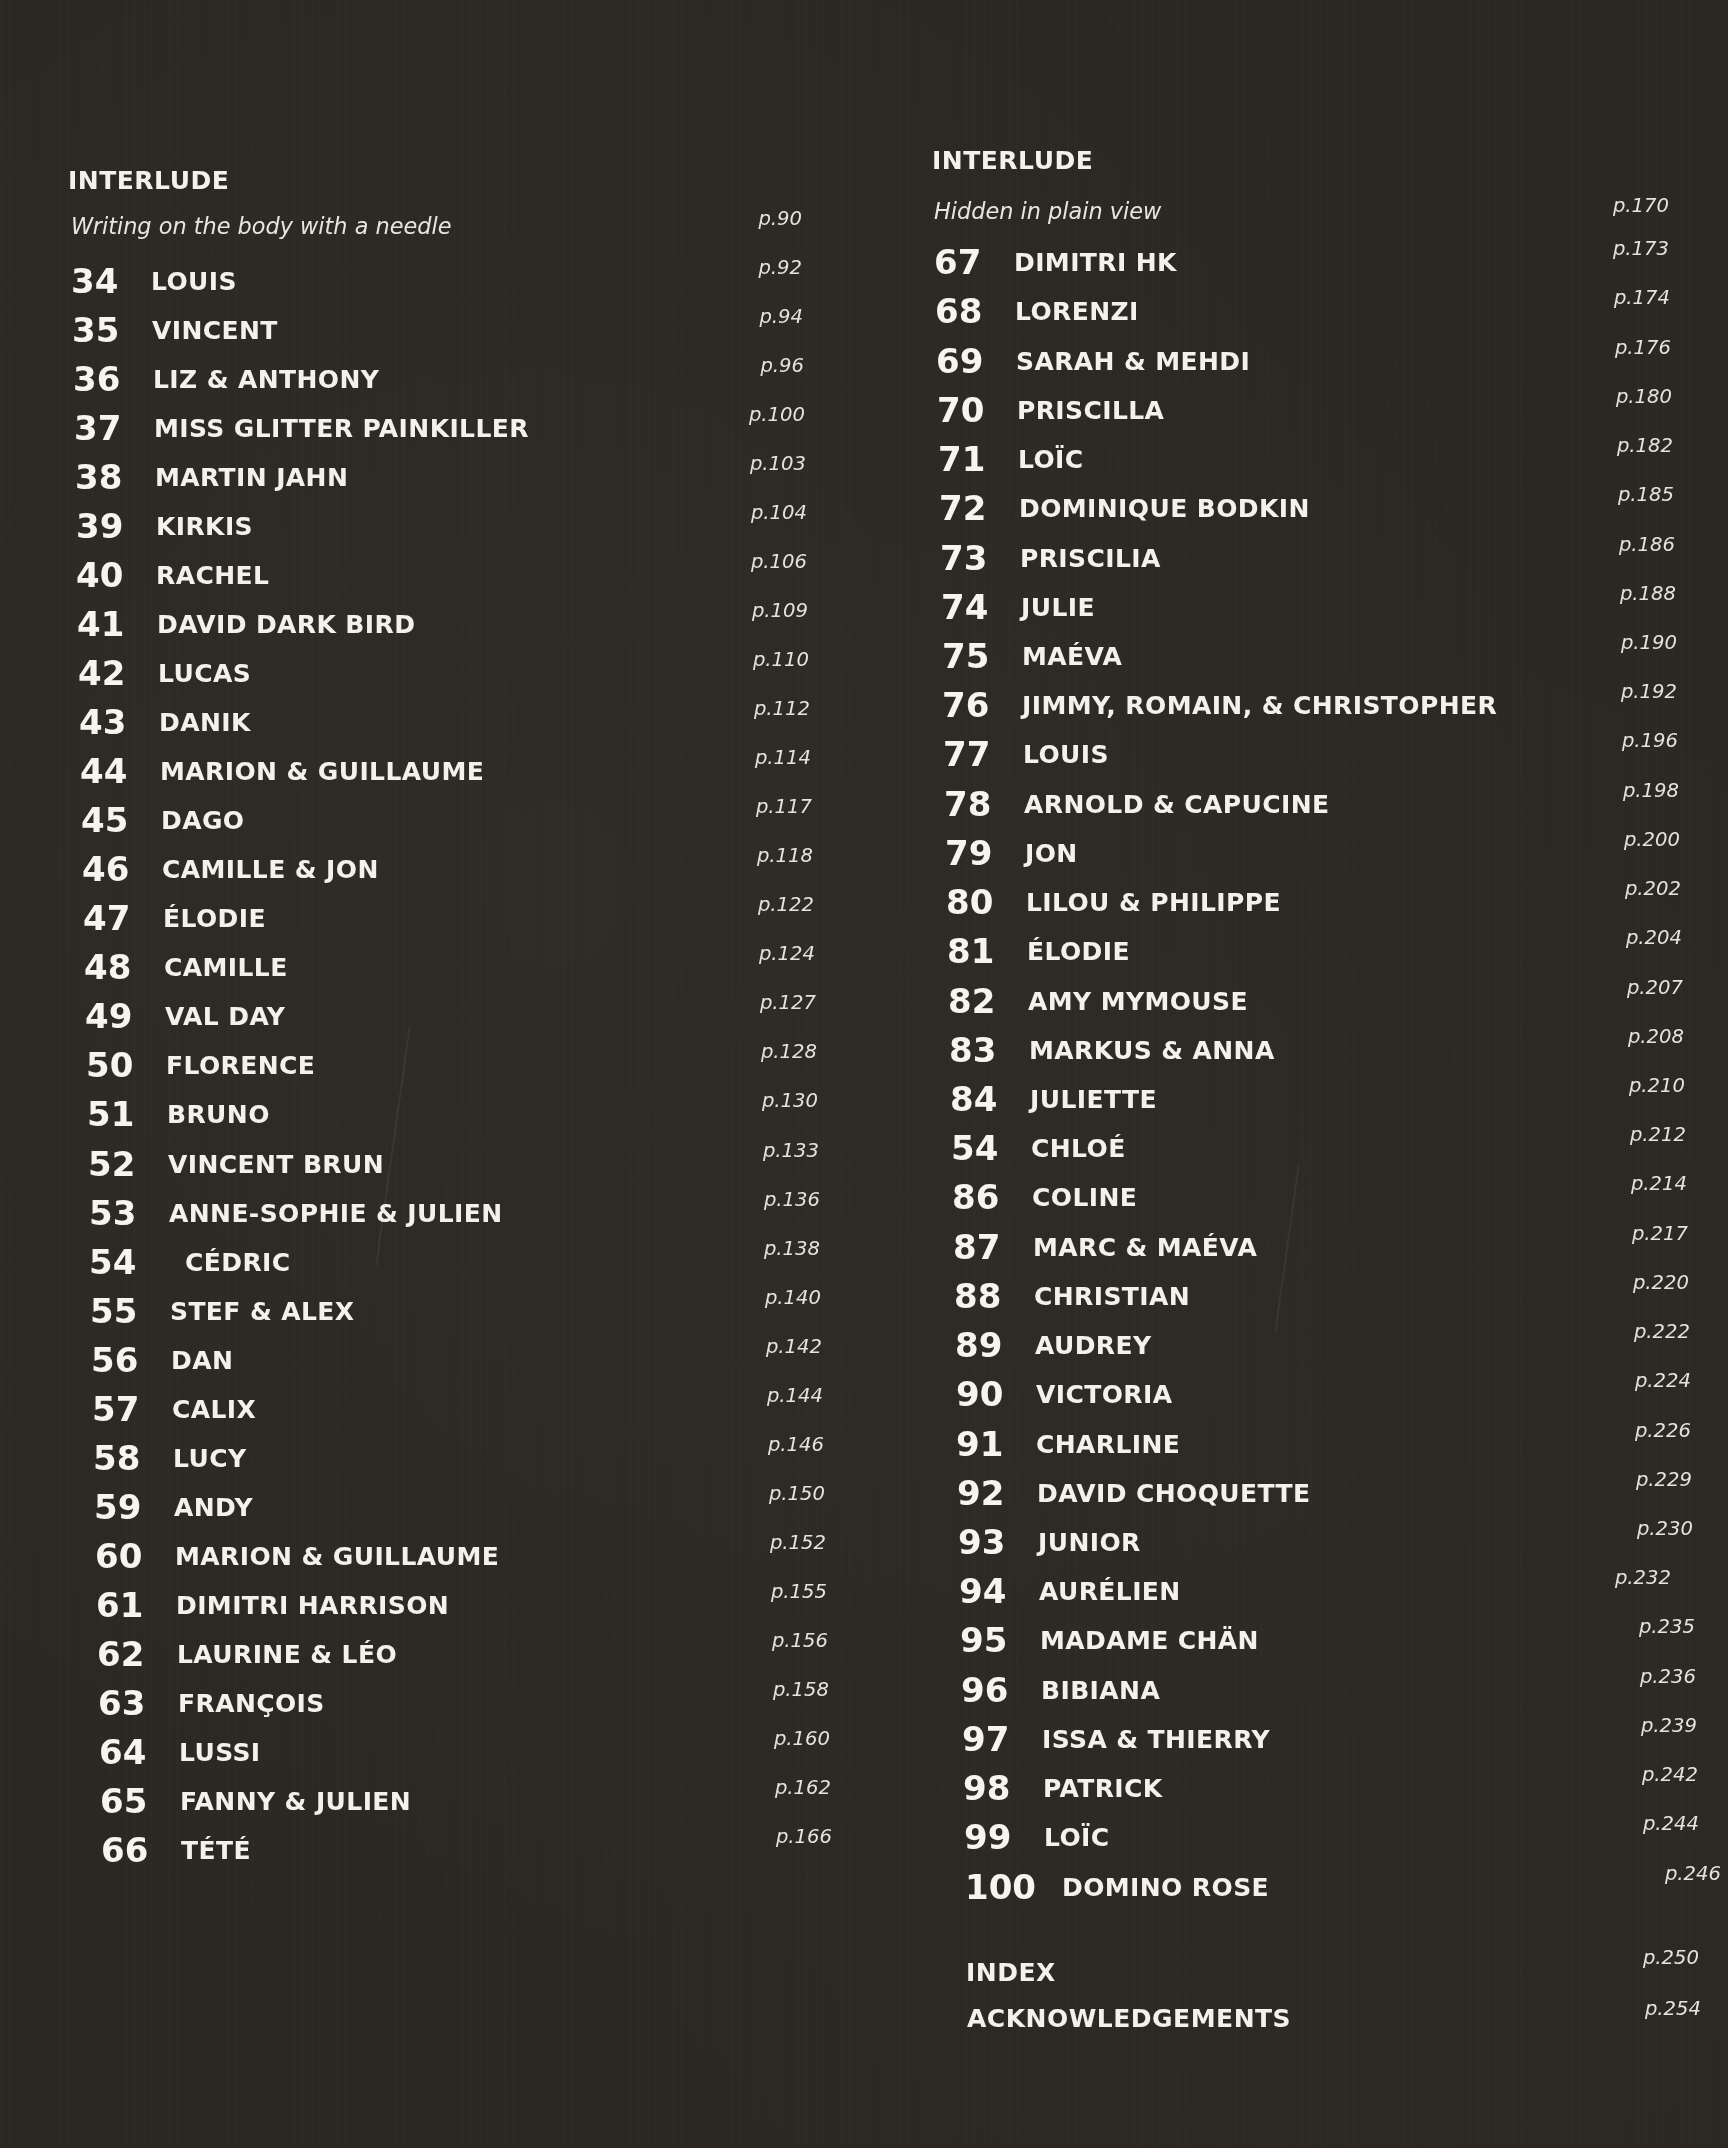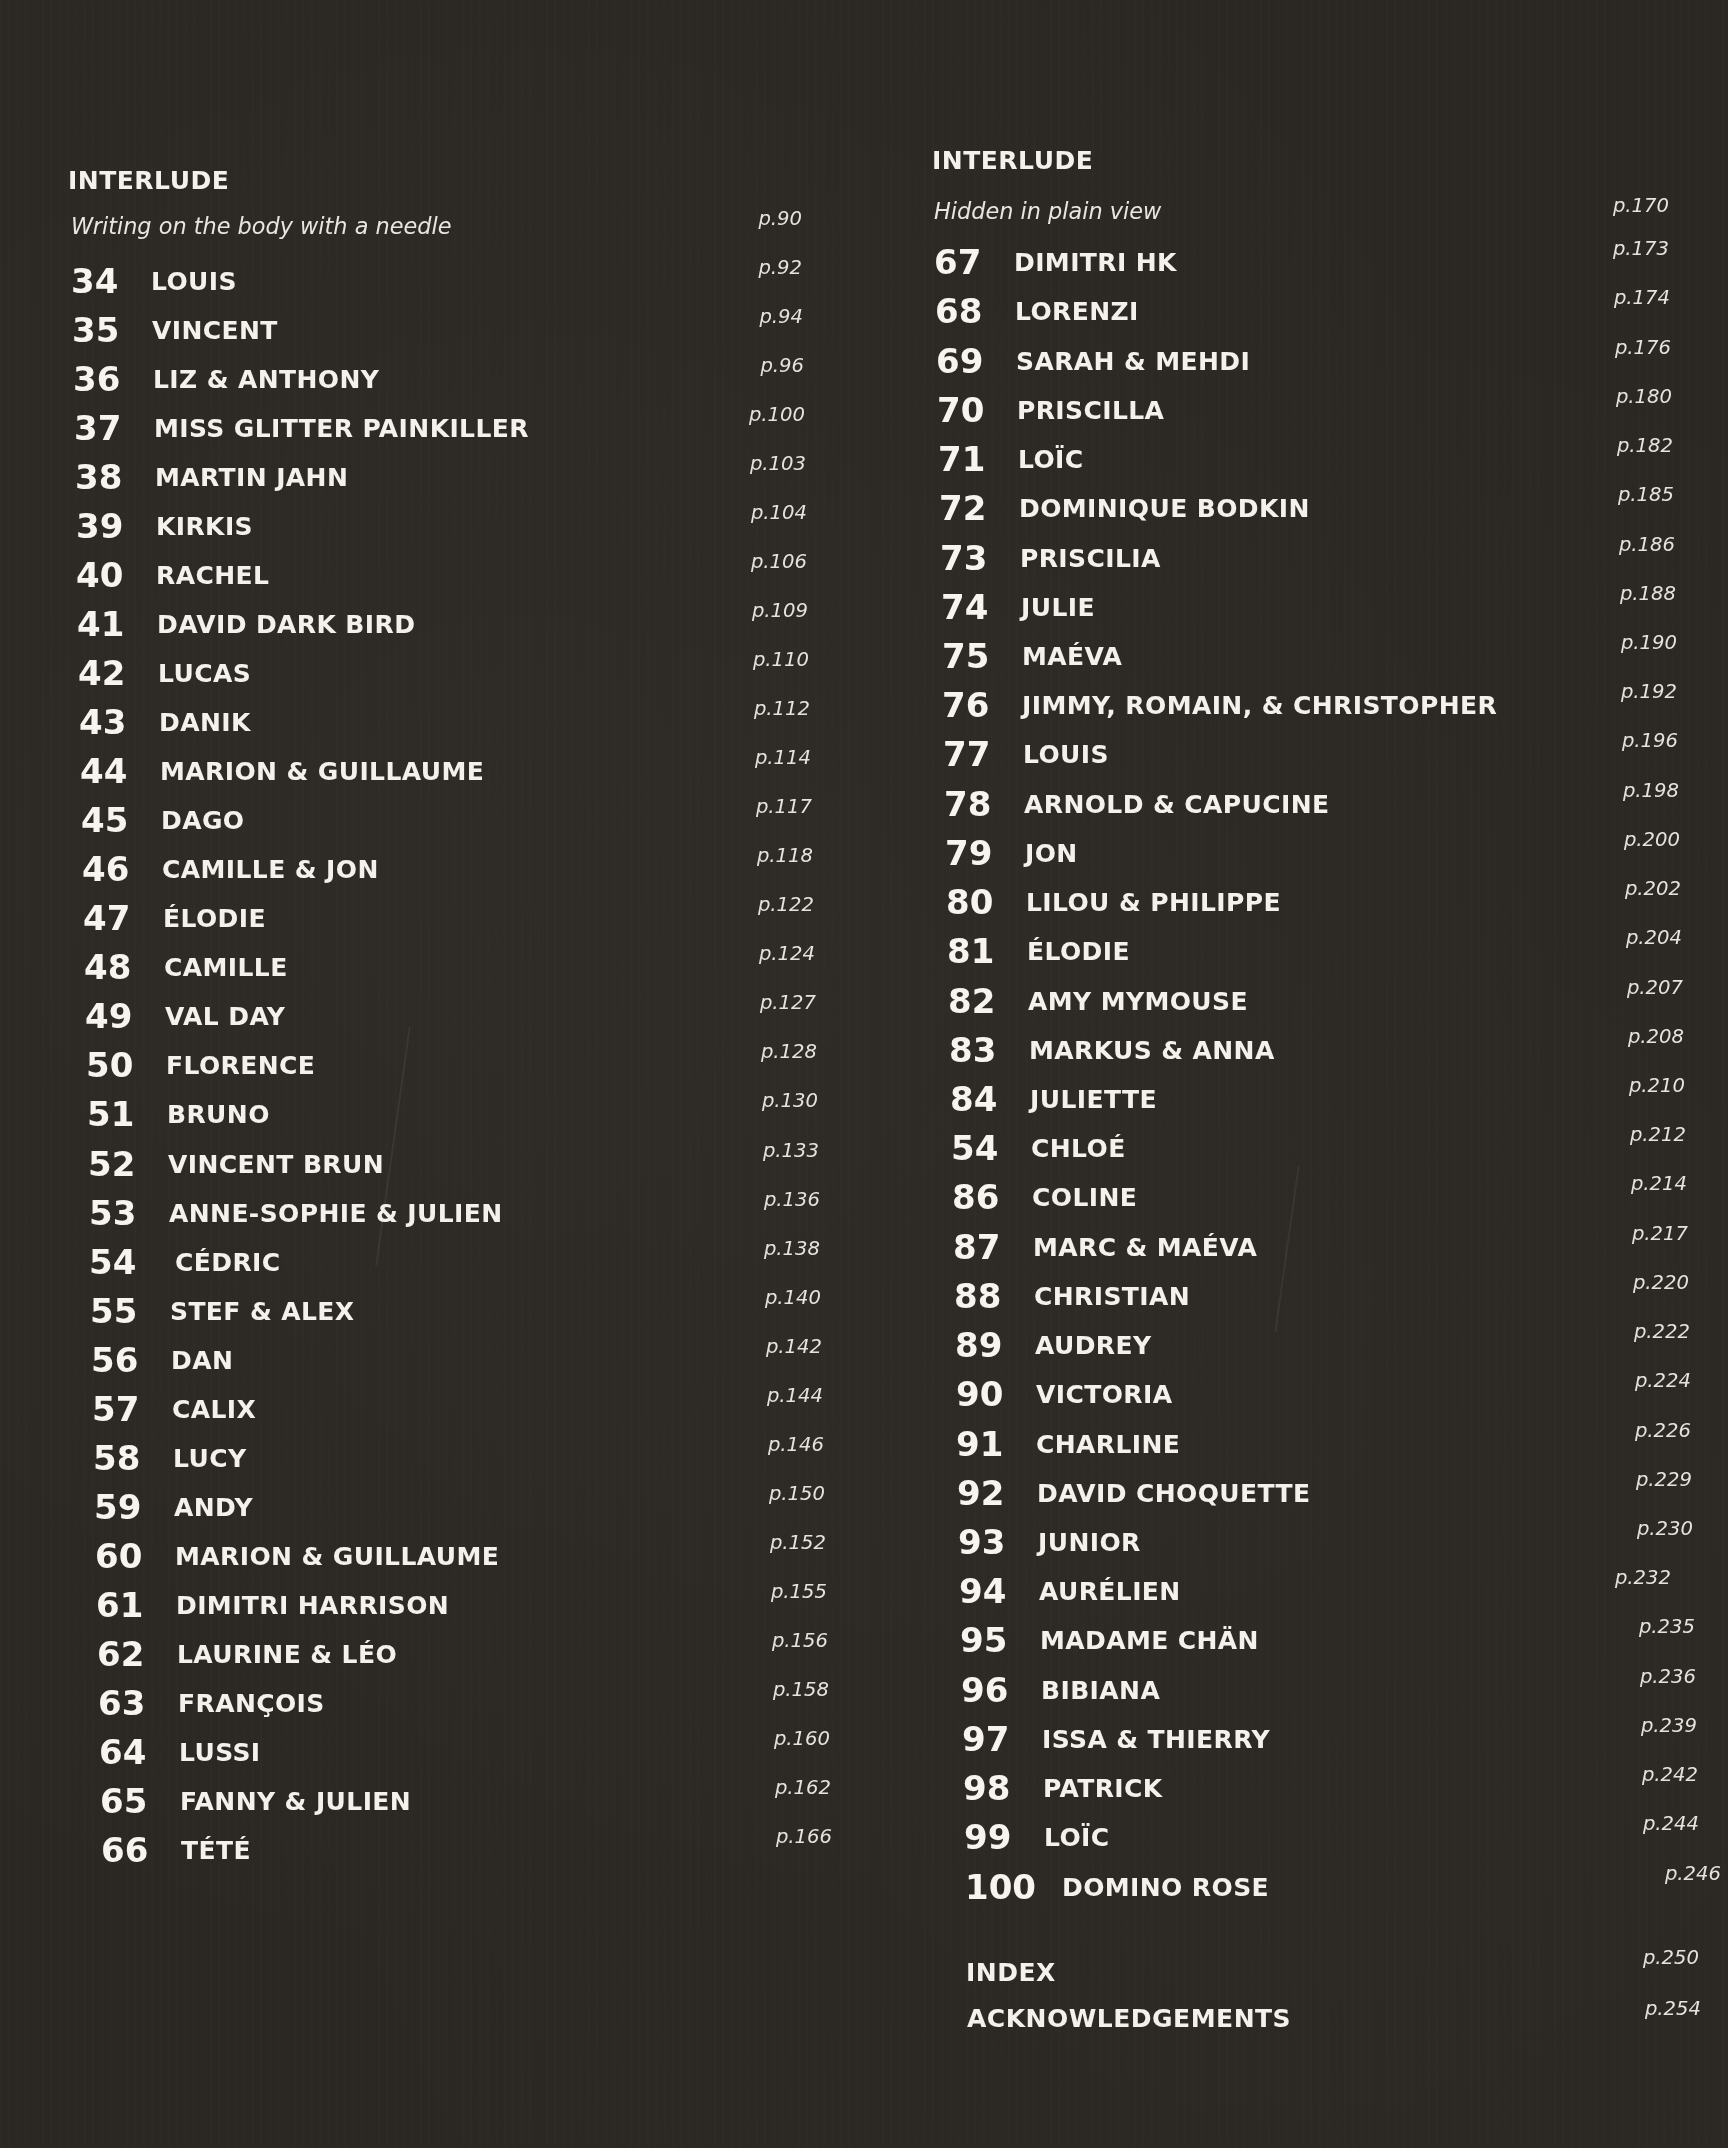--- a/index.html
+++ b/index.html
@@ -209,21 +209,21 @@
         <span class="entry-name" style="left: 80px;">VINCENT BRUN</span>
         <span class="entry-page" style="left: 619px;">p.133</span>
       </div>
       <div class="entry" style="top: 1195px; left: 89px;">
         <span class="entry-num">53</span>
         <span class="entry-name" style="left: 80px;">ANNE-SOPHIE &amp; JULIEN</span>
         <span class="entry-page" style="left: 619px;">p.136</span>
       </div>
       <div class="entry" style="top: 1244px; left: 89px;">
         <span class="entry-num">54</span>
-        <span class="entry-name" style="left: 86px;">CÉDRIC</span>
+        <span class="entry-name" style="left: 96px;">CÉDRIC</span>
         <span class="entry-page" style="left: 619px;">p.138</span>
       </div>
       <div class="entry" style="top: 1293px; left: 90px;">
         <span class="entry-num">55</span>
         <span class="entry-name" style="left: 80px; text-align: center;">STEF &amp; ALEX</span>
         <span class="entry-page" style="left: 619px;">p.140</span>
       </div>
       <div class="entry" style="top: 1342px; left: 91px;">
         <span class="entry-num">56</span>
         <span class="entry-name" style="left: 80px;">DAN</span>

